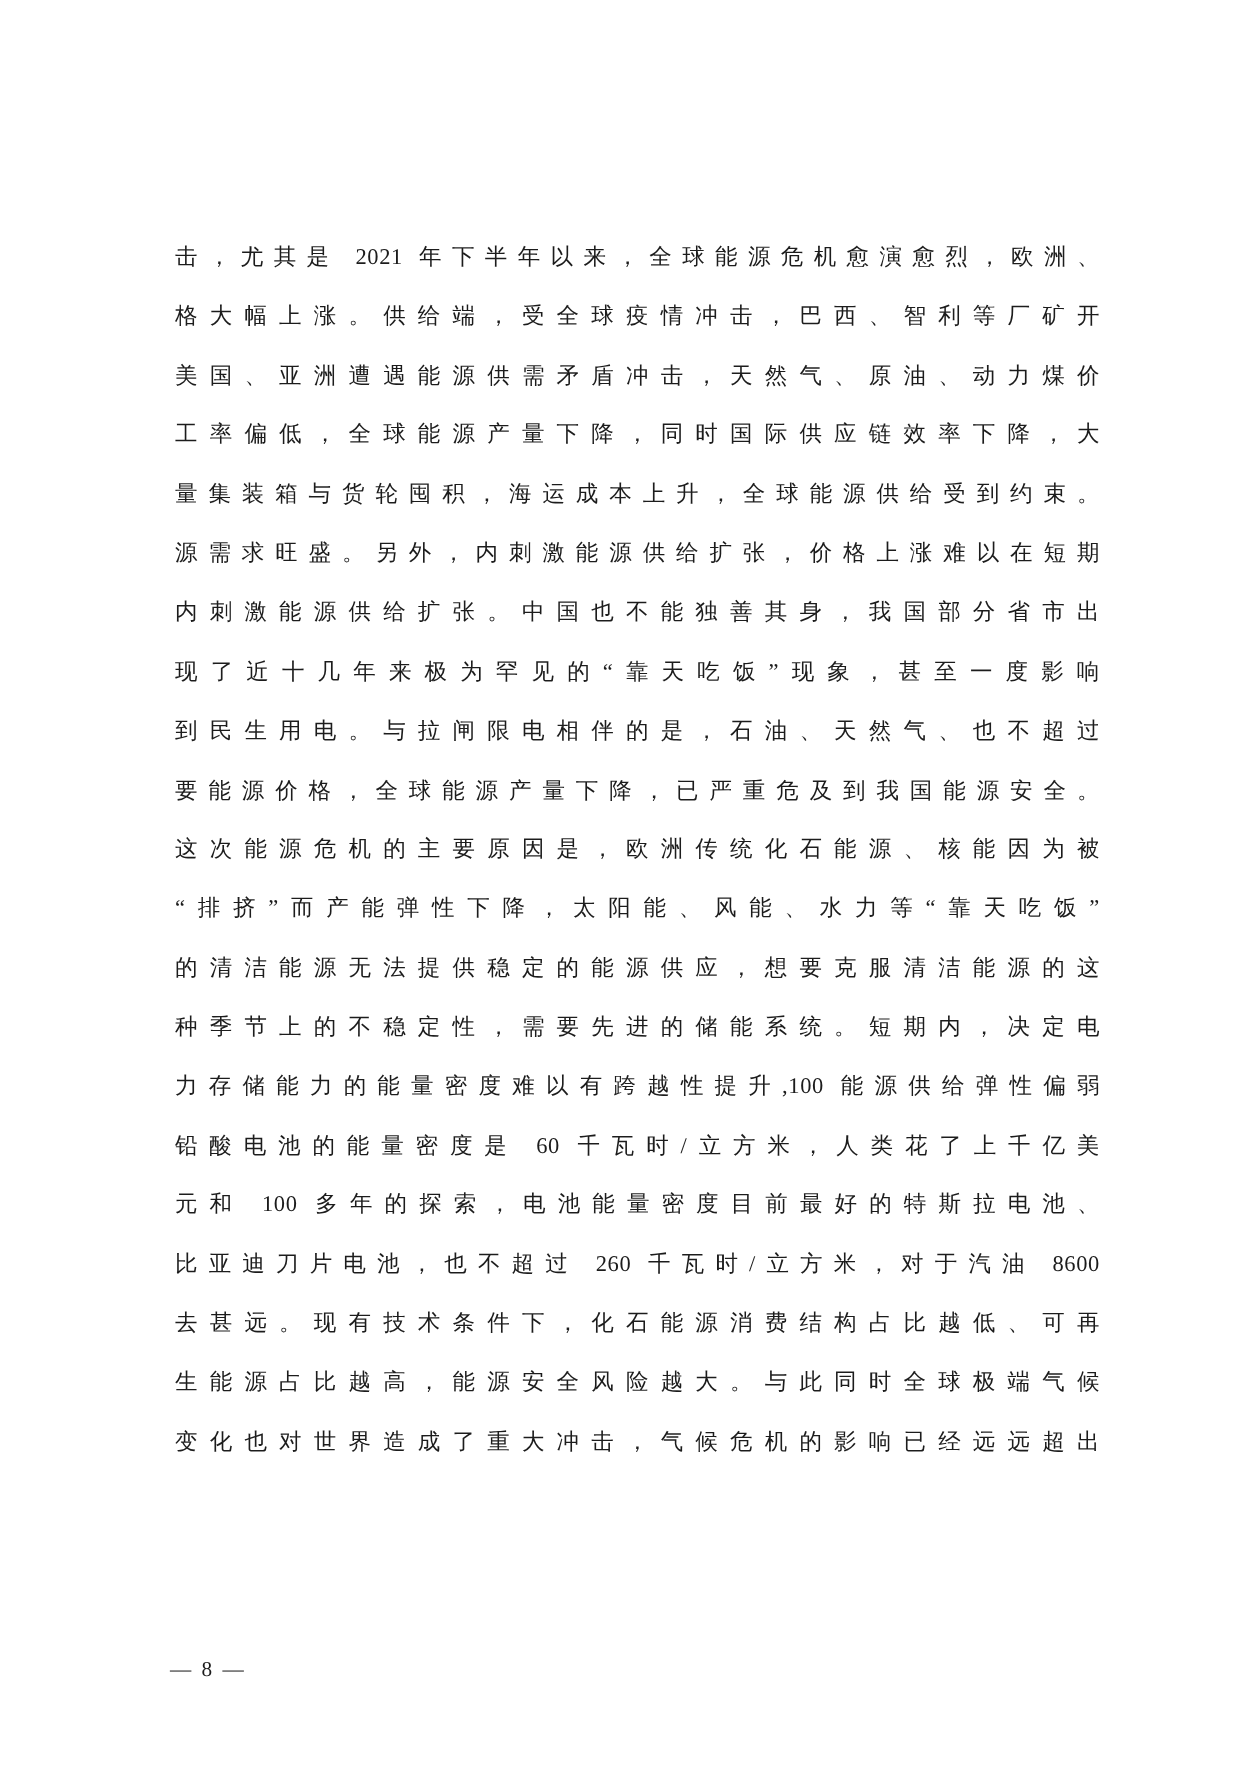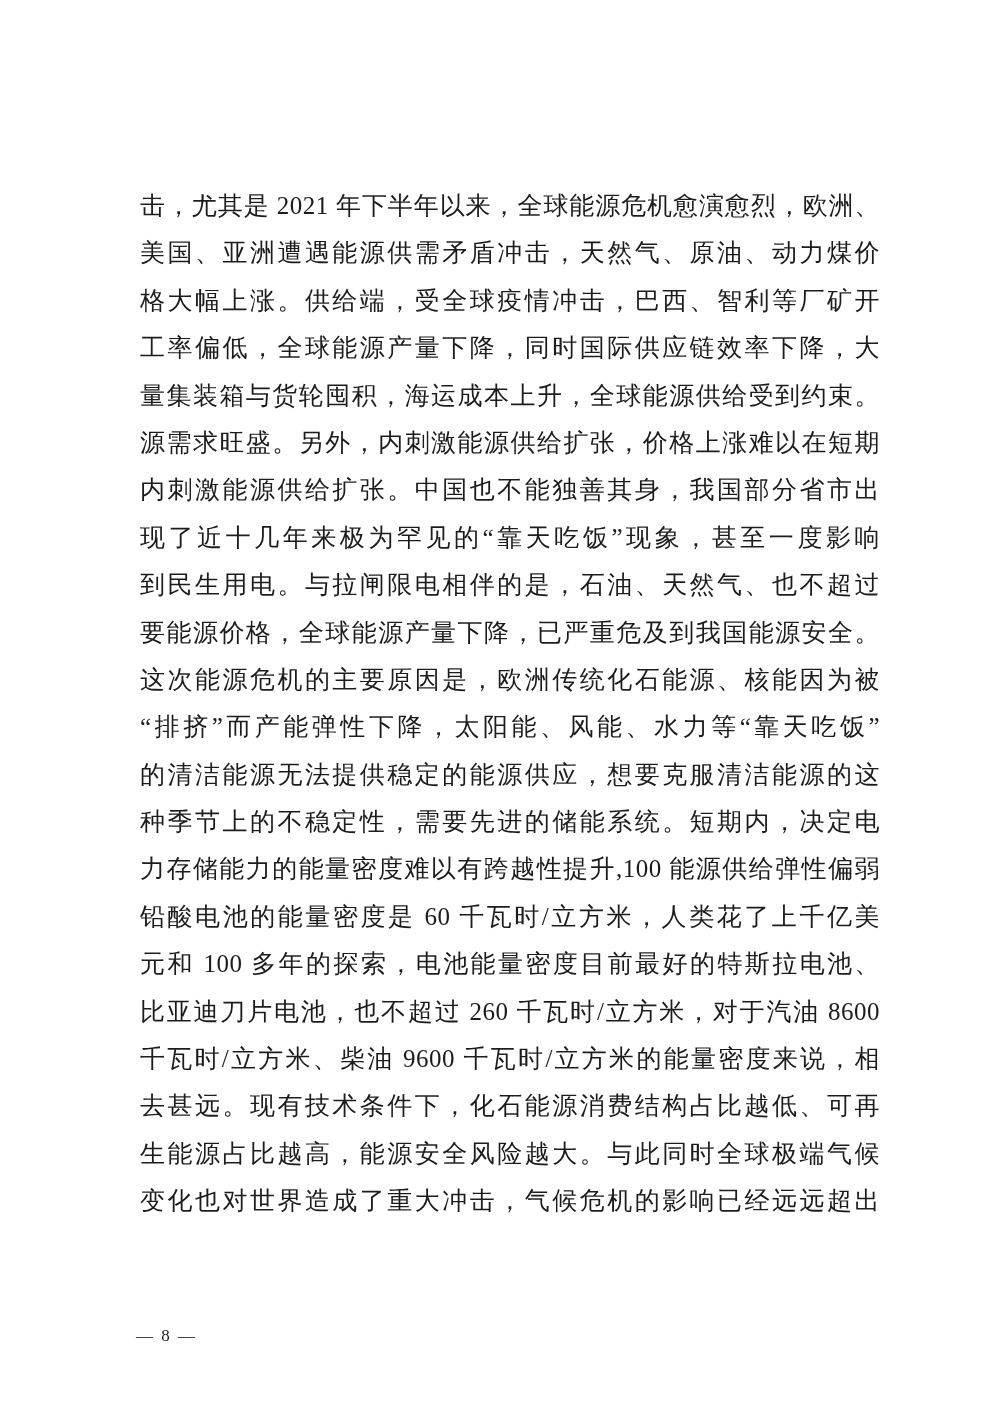--- a/index.html
+++ b/index.html
@@ -16,21 +16,21 @@
     overflow: hidden;
     font-family: "Liberation Serif", "DejaVu Serif", serif;
     color: #1c1c1c;
   }
 
   .body-text {
     position: absolute;
     left: 140px;
     top: 182px;
     width: 740px;
-    font-size: 25px;
+    font-size: 18px;
     line-height: 47.4px;
     letter-spacing: 0.5px;
     color: #1c1c1c;
   }
 
   .body-text .line {
     text-align: justify;
     text-align-last: justify;
     text-justify: inter-ideograph;
     white-space: normal;
@@ -50,38 +50,37 @@
   }
 </style>
 </head>
 <body>
 
 <div class="page">
 
   <div class="body-text">
 
   <div class="line">击，尤其是 2021 年下半年以来，全球能源危机愈演愈烈，欧洲、</div>
+      <div class="line">格大幅上涨。供给端，受全球疫情冲击，巴西、智利等厂矿开</div>
       <div class="line">美国、亚洲遭遇能源供需矛盾冲击，天然气、原油、动力煤价</div>
-      <div class="line">格大幅上涨。供给端，受全球疫情冲击，巴西、智利等厂矿开</div>
       <div class="line">工率偏低，全球能源产量下降，同时国际供应链效率下降，大</div>
       <div class="line">量集装箱与货轮囤积，海运成本上升，全球能源供给受到约束。</div>
       <div class="line">源需求旺盛。另外，内刺激能源供给扩张，价格上涨难以在短期</div>
       <div class="line">内刺激能源供给扩张。中国也不能独善其身，我国部分省市出</div>
       <div class="line">现了近十几年来极为罕见的“靠天吃饭”现象，甚至一度影响</div>
       <div class="line">到民生用电。与拉闸限电相伴的是，石油、天然气、也不超过</div>
       <div class="line">要能源价格，全球能源产量下降，已严重危及到我国能源安全。</div>
       <div class="line">这次能源危机的主要原因是，欧洲传统化石能源、核能因为被</div>
       <div class="line">“排挤”而产能弹性下降，太阳能、风能、水力等“靠天吃饭”</div>
       <div class="line">的清洁能源无法提供稳定的能源供应，想要克服清洁能源的这</div>
       <div class="line">种季节上的不稳定性，需要先进的储能系统。短期内，决定电</div>
       <div class="line">力存储能力的能量密度难以有跨越性提升,100 能源供给弹性偏弱</div>
       <div class="line">铅酸电池的能量密度是 60 千瓦时/立方米，人类花了上千亿美</div>
       <div class="line">元和 100 多年的探索，电池能量密度目前最好的特斯拉电池、</div>
       <div class="line">比亚迪刀片电池，也不超过 260 千瓦时/立方米，对于汽油 8600</div>
-      <div class="line">千瓦时/立方米、柴油 9600 千瓦时/立方米的能量密度来说，相</div>
       <div class="line">去甚远。现有技术条件下，化石能源消费结构占比越低、可再</div>
       <div class="line">生能源占比越高，能源安全风险越大。与此同时全球极端气候</div>
       <div class="line">变化也对世界造成了重大冲击，气候危机的影响已经远远超出</div>
     </div>
 
   <div class="page-number">— 8 —</div>
 
 </div>
 
 </body></html>

